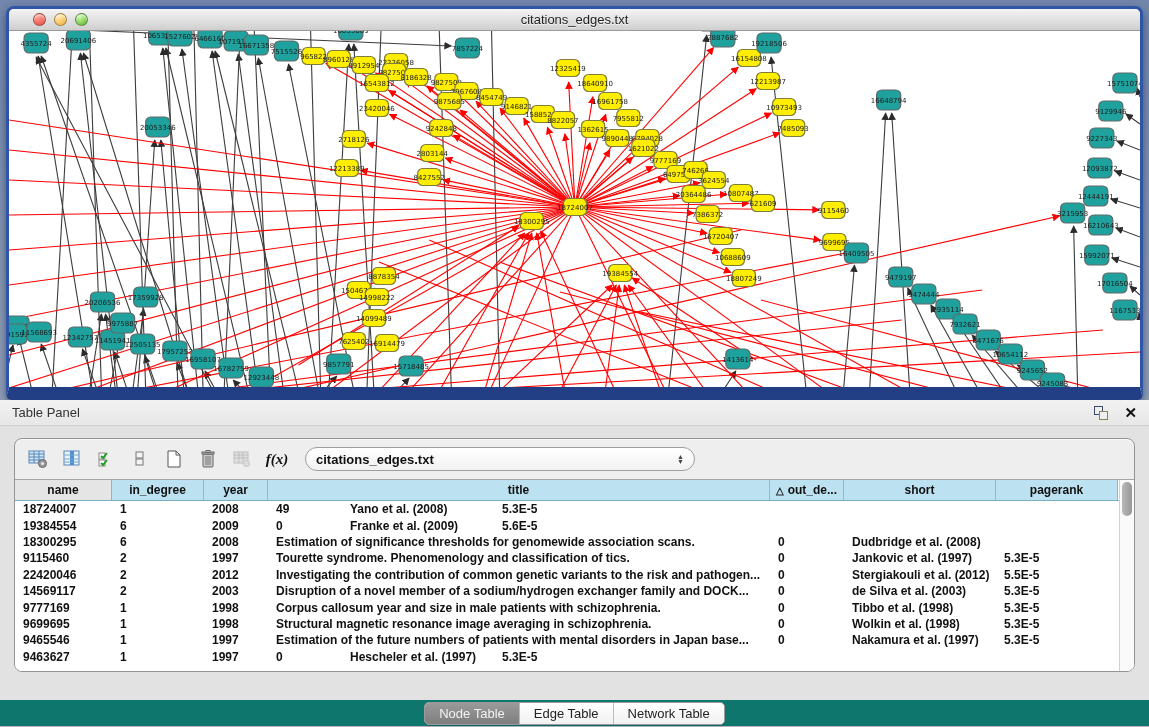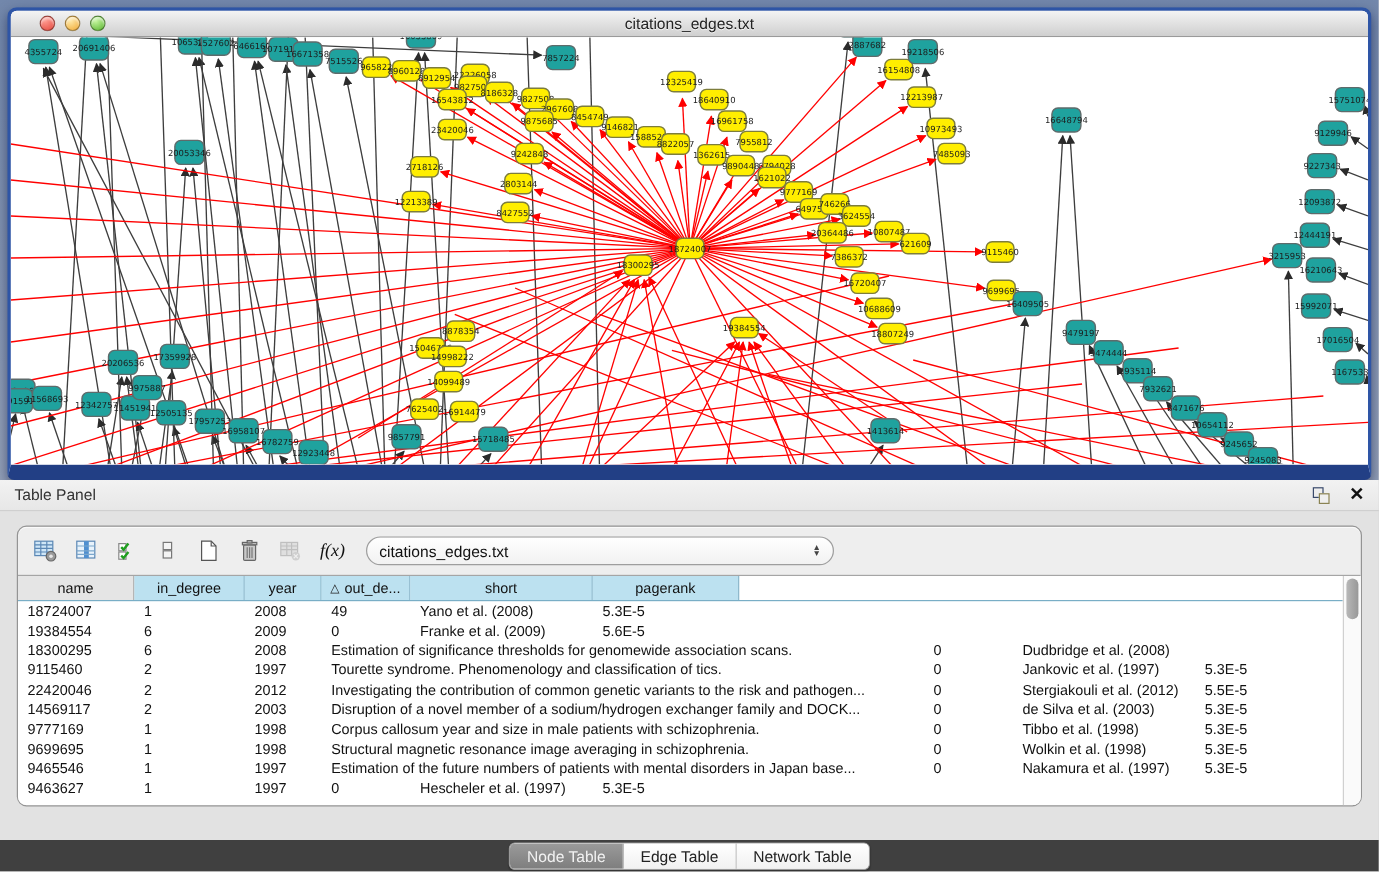--- a/index.html
+++ b/index.html
@@ -26,21 +26,21 @@
   
   #panel-titlebar { height:26px; background:linear-gradient(#f2f2f2,#e7e7e7); border-bottom:1px solid #cfcfcf;
     display:flex; align-items:center; padding:0 12px; }
   #panel-titlebar .ptitle { font-size:13px; color:#333; }
   #panel-titlebar .spacer { flex:1; }
   .float-icon { position:relative; width:14px; height:14px; margin-right:16px; }
   .float-icon .sq1 { position:absolute; left:0; top:0; width:9px; height:9px; border:1px solid #3a4a6b; background:transparent; }
   .float-icon .sq2 { position:absolute; right:0; bottom:0; width:9px; height:9px; border:1px solid #8a8353; background:#efefef; }
   .close-x { font-size:15px; font-weight:bold; color:#111; line-height:14px; cursor:default; }
 
-  #panel-body { height:274px; background:#e2e2e2; padding:12px 14px 0 14px; }
+  #panel-body { height:274px; background:#e2e2e2; padding:12px 14px 0 14px;font-weight:bold; }
   #panel-card { background:#eee; border:1px solid #949494; border-radius:8px; height:234px;
     overflow:hidden; display:flex; flex-direction:column; box-shadow:0 1px 0 rgba(255,255,255,.7) inset; }
   #toolbar { height:40px; flex:0 0 40px; display:flex; align-items:center; gap:10px; padding:0 12px; }
   .tbtn { width:22px; height:22px; display:flex; align-items:center; justify-content:center; }
   .fx-label { font-family:"Liberation Serif", serif; font-style:italic; font-size:15px; color:#111; margin-left:2px; }
   #table-combo { width:390px; height:24px; margin-left:8px; background:linear-gradient(#fff,#f2f2f2);
     border:1px solid #9e9e9e; border-radius:12px; display:flex; align-items:center; padding:0 10px; font-size:13px; color:#111; }
   #table-combo .combo-text { flex:1; }
   #table-combo .combo-arrows { display:flex; flex-direction:column; line-height:5px; font-size:7px; color:#444; }
 
@@ -50,21 +50,21 @@
   .hcell { background:#bce1f0; border-right:1px solid #8fb9cc; font-size:12px; color:#111;
     display:flex; align-items:center; justify-content:center; gap:4px; }
   .hcell.gray { background:#e5e5e5; border-right:1px solid #aaa; }
   .sort-glyph { font-size:10px; color:#222; }
   .grid-row { display:flex; height:16.4px; font-size:12px; color:#111; }
   .cell { padding:0 8px; white-space:nowrap; overflow:hidden; display:flex; align-items:center; }
   #vscroll { width:15px; background:#fafafa; border-left:1px solid #d0d0d0; position:relative; }
   #vthumb { position:absolute; top:2px; left:2px; width:10px; height:34px; border-radius:6px;
     background:linear-gradient(90deg,#b8b8b8,#989898); }
 
-  #tabs-row { height:26px; background:#404040; display:flex; justify-content:center; align-items:center; }
+  #tabs-row { height:26px; background:#0f766e; display:flex; justify-content:center; align-items:center; }
   #tab-group { display:flex; border:1px solid #9a9a9a; border-radius:5px; overflow:hidden;
     background:#fff; box-shadow:0 1px 1px rgba(0,0,0,.15); }
   .tab { padding:3px 14px; font-size:13px; color:#222; background:linear-gradient(#fff,#f1f1f1);
     border-right:1px solid #bbb; }
   .tab:last-child { border-right:none; }
   .tab.active { background:linear-gradient(#9a9a9a,#7e7e7e); color:#f2f2f2; }
 
   #status-bar { height:27px; background:linear-gradient(#efefef,#dcdcdc); border-top:1px solid #b5b5b5;
     display:flex; align-items:center; justify-content:flex-end; padding:0 14px; gap:7px; }
 
@@ -759,20 +759,23 @@
         <div id="grid-header">
             <div class="hcell gray" style="width: 97px;">
               <span>name</span>
             </div>
             <div class="hcell" style="width: 92px;">
               <span>in_degree</span>
             </div>
             <div class="hcell" style="width: 64px;">
               <span>year</span>
             </div>
+            <div class="hcell" style="width: 502px;">
+              <span>title</span>
+            </div>
             <div class="hcell" style="width: 74px;">
               <span class="sort-glyph">△</span>
               <span>out_de...</span>
             </div>
             <div class="hcell" style="width: 152px;">
               <span>short</span>
             </div>
             <div class="hcell" style="width: 122px;">
               <span>pagerank</span>
             </div>

